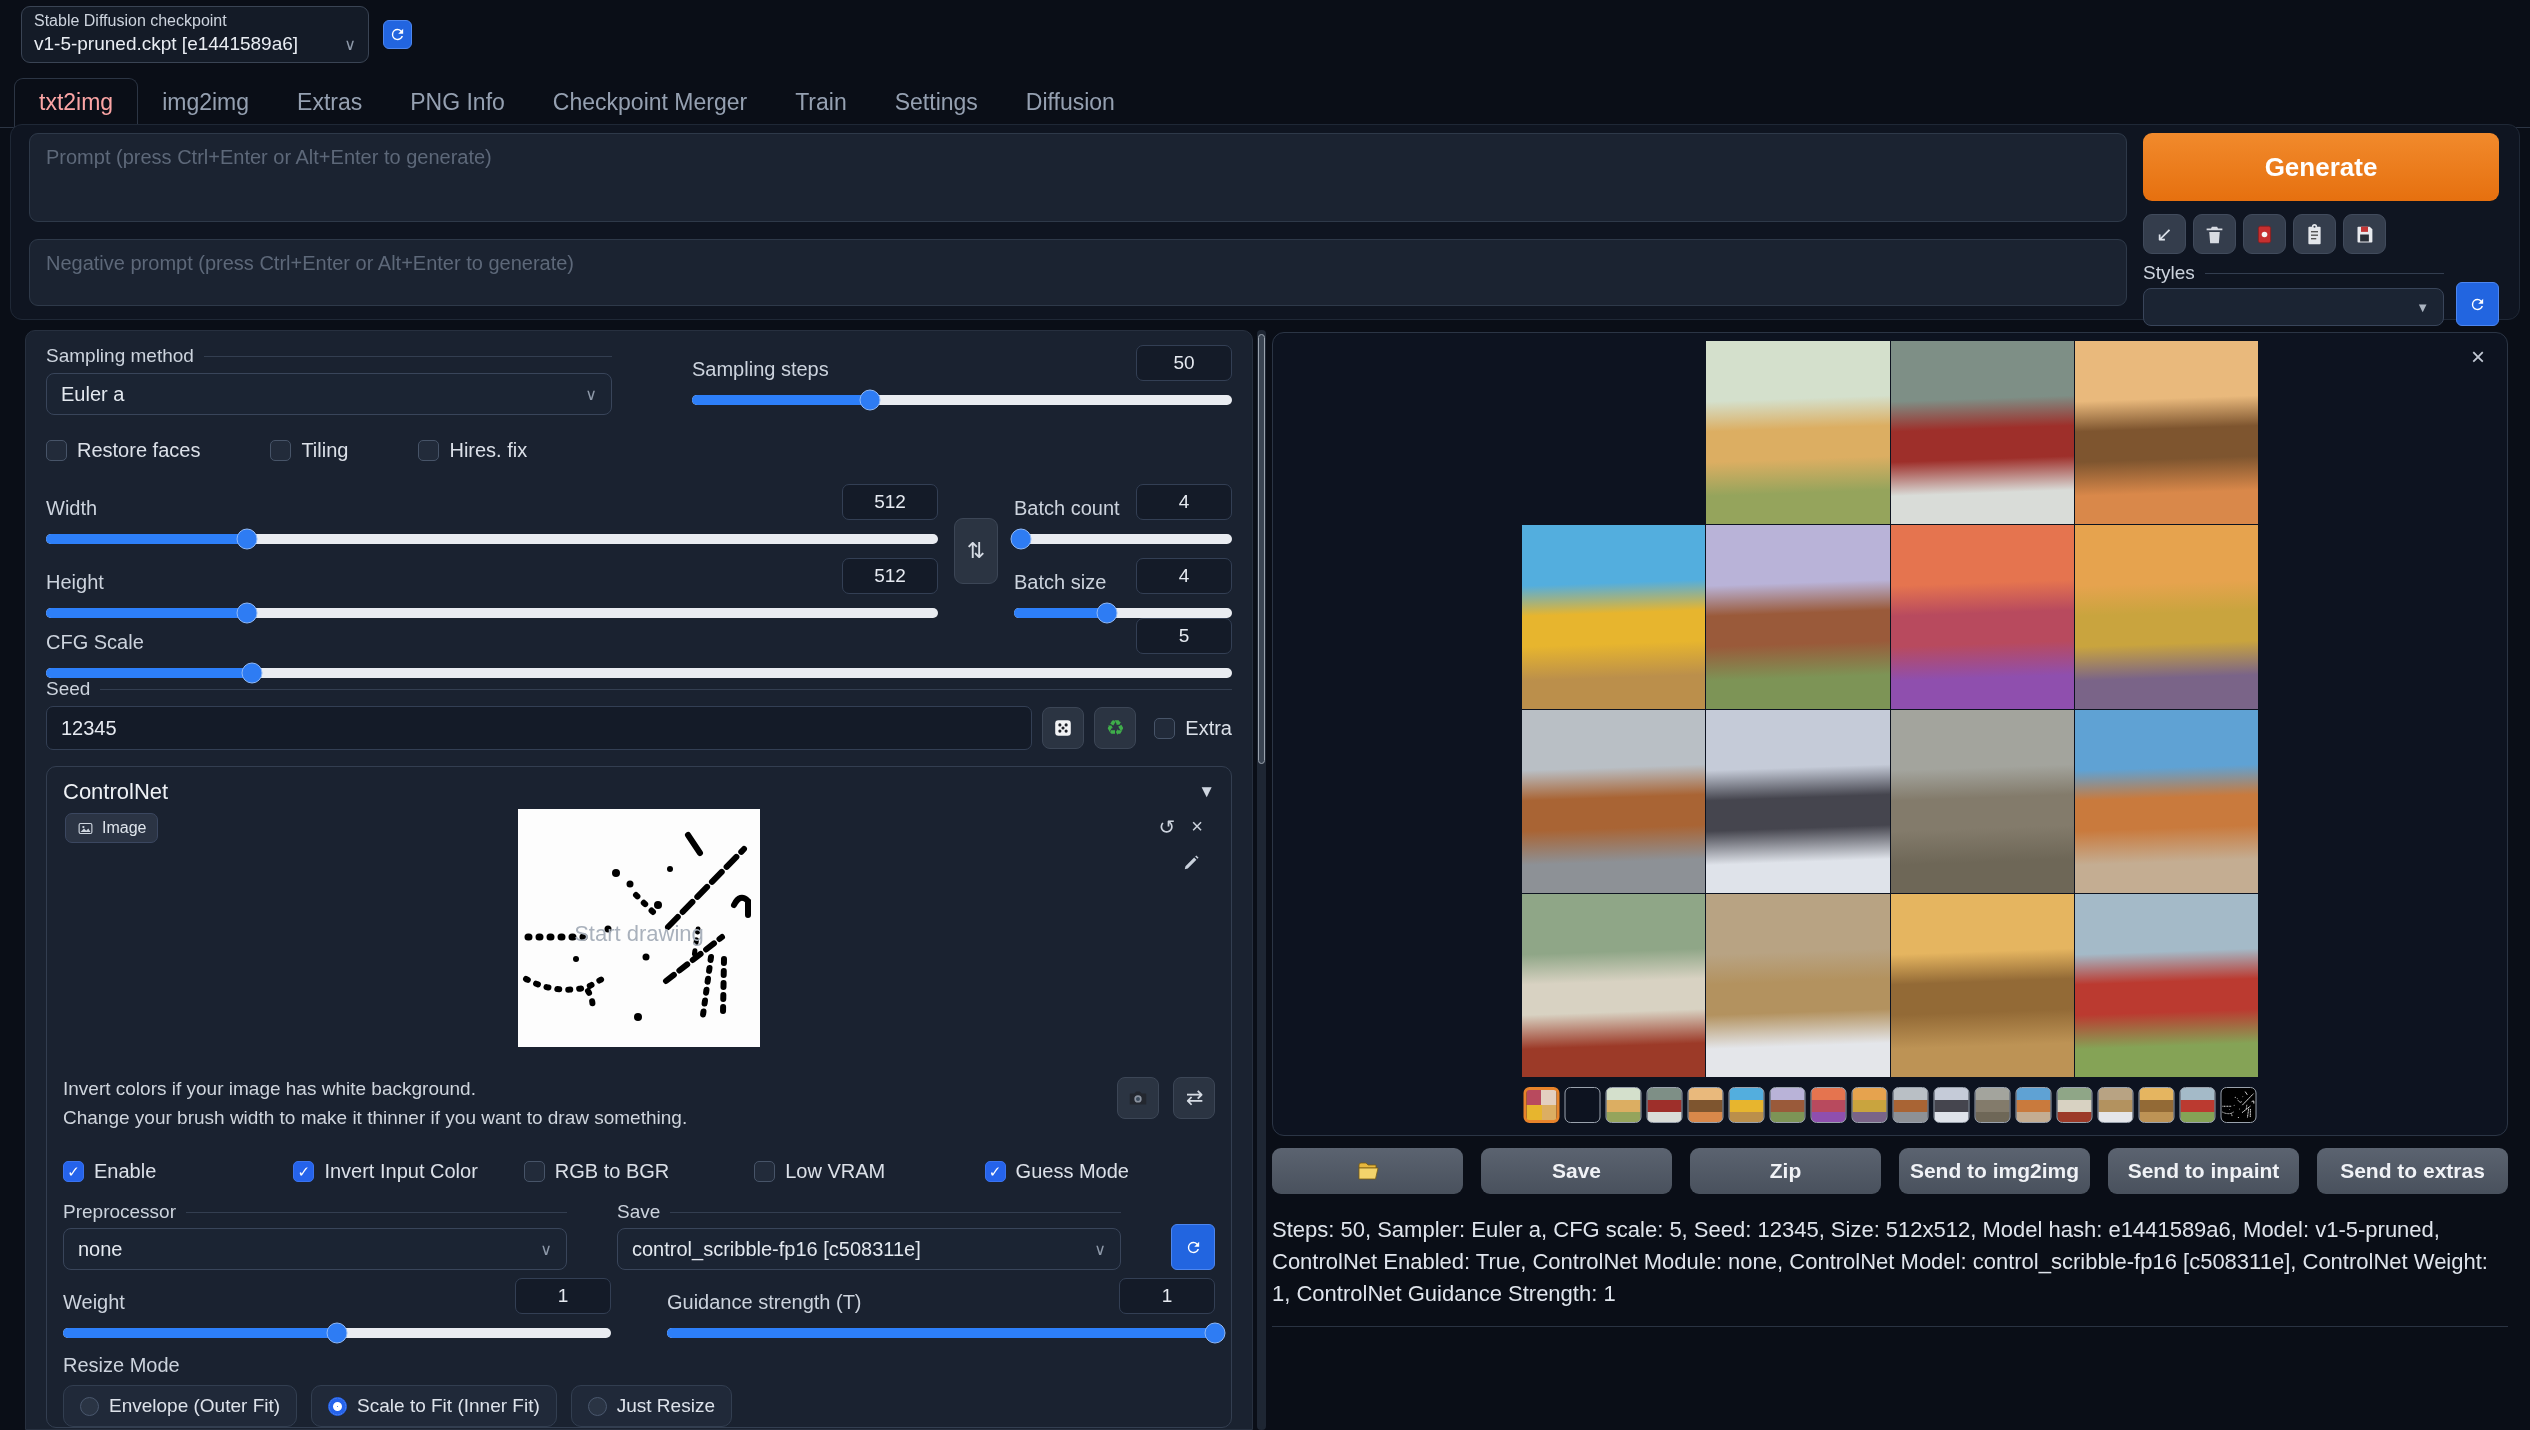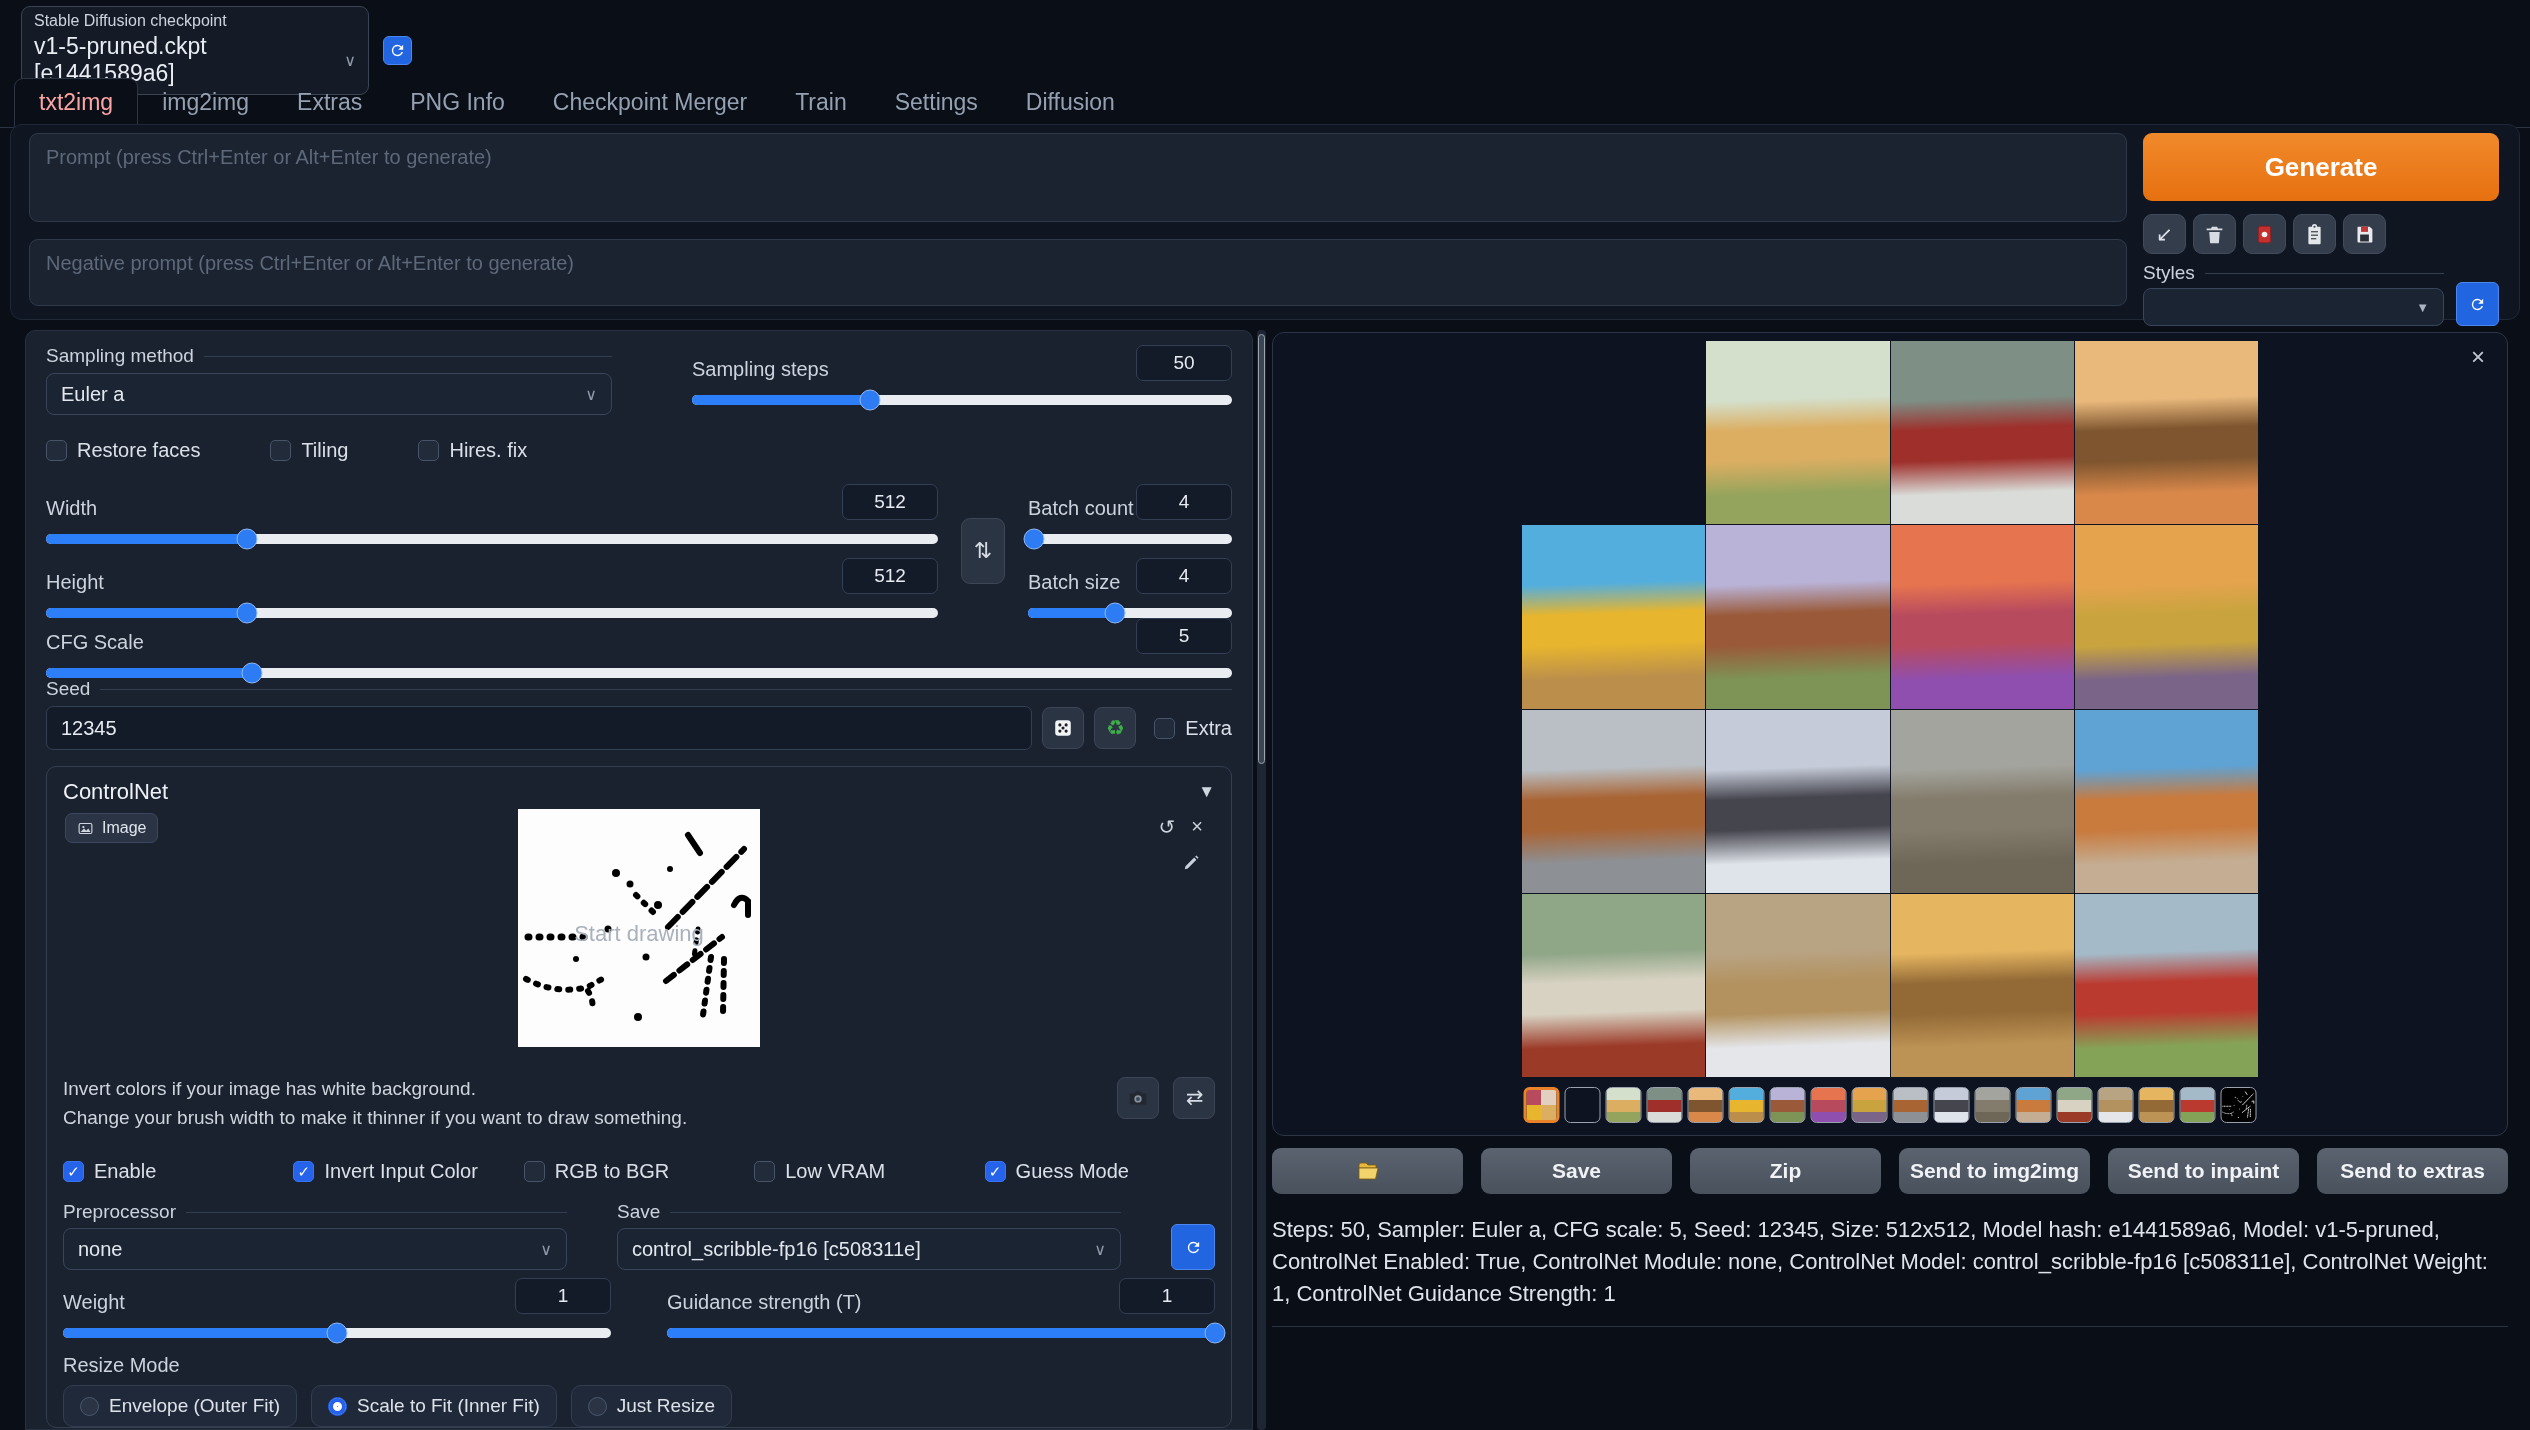--- a/index.html
+++ b/index.html
@@ -3,21 +3,21 @@
 <meta charset="utf-8">
 <style>
   html,body{margin:0;padding:0;background:#06090f;}
   #app{position:relative;width:2530px;height:1430px;background:#0a0e17;font-family:"Liberation Sans",sans-serif;overflow:hidden;color:#dfe4ec;}
 
   
   .ckpt{position:absolute;left:21px;top:6px;display:flex;align-items:center;gap:14px;}
   .ckpt-box{width:322px;background:#141b27;border:1px solid #3a4454;border-radius:9px;padding:5px 12px 7px;}
   .ckpt-label{font-size:16px;color:#cdd4de;}
   .ckpt-valrow{display:flex;align-items:center;justify-content:space-between;margin-top:3px;}
-  .ckpt-val{font-size:23px;color:#e9edf3;}
+  .ckpt-val{font-size:19px;color:#e9edf3;}
   .chev{color:#8d98a8;font-size:16px;}
   .bluebtn{display:flex;align-items:center;justify-content:center;background:#2265e0;border:1px solid #4d86ef;border-radius:6px;cursor:pointer;}
   .bluebtn svg{width:17px;height:17px;}
   .ckpt .bluebtn{width:27px;height:27px;}
 
   
   .tabbar{position:absolute;left:0;top:78px;width:2530px;display:flex;align-items:flex-end;padding-left:14px;border-bottom:1px solid #2c3544;box-sizing:border-box;}
   .tab{padding:10px 24px 11px;font-size:23px;color:#95a0b1;cursor:pointer;white-space:nowrap;}
   .tab.active{color:#fca5a5;font-weight:normal;background:#0a0e17;border:1px solid #2c3544;border-bottom:1px solid #0a0e17;border-radius:9px 9px 0 0;margin-bottom:-1px;}
 
@@ -50,21 +50,21 @@
   .num{min-width:96px;height:36px;background:#141b28;border:1px solid #333f54;border-radius:7px;color:#e6eaf1;display:flex;align-items:center;justify-content:center;font-size:19px;box-sizing:border-box;}
   .slider{position:relative;height:10px;border-radius:5px;background:#e9ecf1;margin-top:14px;cursor:pointer;}
   .slider .fill{position:absolute;left:0;top:0;bottom:0;background:#2d7ff9;border-radius:5px;}
   .slider .handle{position:absolute;top:50%;width:21px;height:21px;background:#2e7cf3;border:1px solid #90b9f7;border-radius:50%;transform:translate(-50%,-50%);box-sizing:border-box;}
   .checkrow{display:flex;gap:70px;margin-top:24px;}
   .check{display:flex;align-items:center;gap:10px;cursor:pointer;}
   .cb{width:21px;height:21px;border-radius:5px;background:#222b3a;border:1px solid #475468;box-sizing:border-box;display:flex;align-items:center;justify-content:center;font-size:15px;color:#fff;}
   .cb.checked{background:#2563eb;border-color:#3b74ef;}
   .cb.checked::after{content:'✓';}
   .cblabel{font-size:20px;color:#dbe0e8;}
-  .dims{display:flex;margin-top:22px;gap:12px;}
+  .dims{display:flex;margin-top:22px;gap:5px;}
   .dimleft{width:892px;}
   .swapcol{width:66px;display:flex;align-items:center;justify-content:center;}
   .swapbtn{width:42px;height:64px;background:#2b3442;border:1px solid #3c4optional害656;border:1px solid #3c4656;border-radius:9px;color:#d6dce4;font-size:22px;display:flex;align-items:center;justify-content:center;cursor:pointer;}
   .dimright{flex:1;}
   .mt14{margin-top:14px;}
   .mt16{}
   .seedrow{display:flex;align-items:center;gap:10px;margin-top:6px;}
   .seedinput{flex:1;height:42px;background:#141b28;border:1px solid #333f54;border-radius:7px;color:#e6eaf1;font-size:20px;display:flex;align-items:center;padding:0 14px;}
   .sqbtn{width:40px;height:40px;background:#2b3442;border:1px solid #3c4656;border-radius:8px;display:flex;align-items:center;justify-content:center;cursor:pointer;font-size:21px;}
   .sqbtn svg{width:22px;height:22px;}

